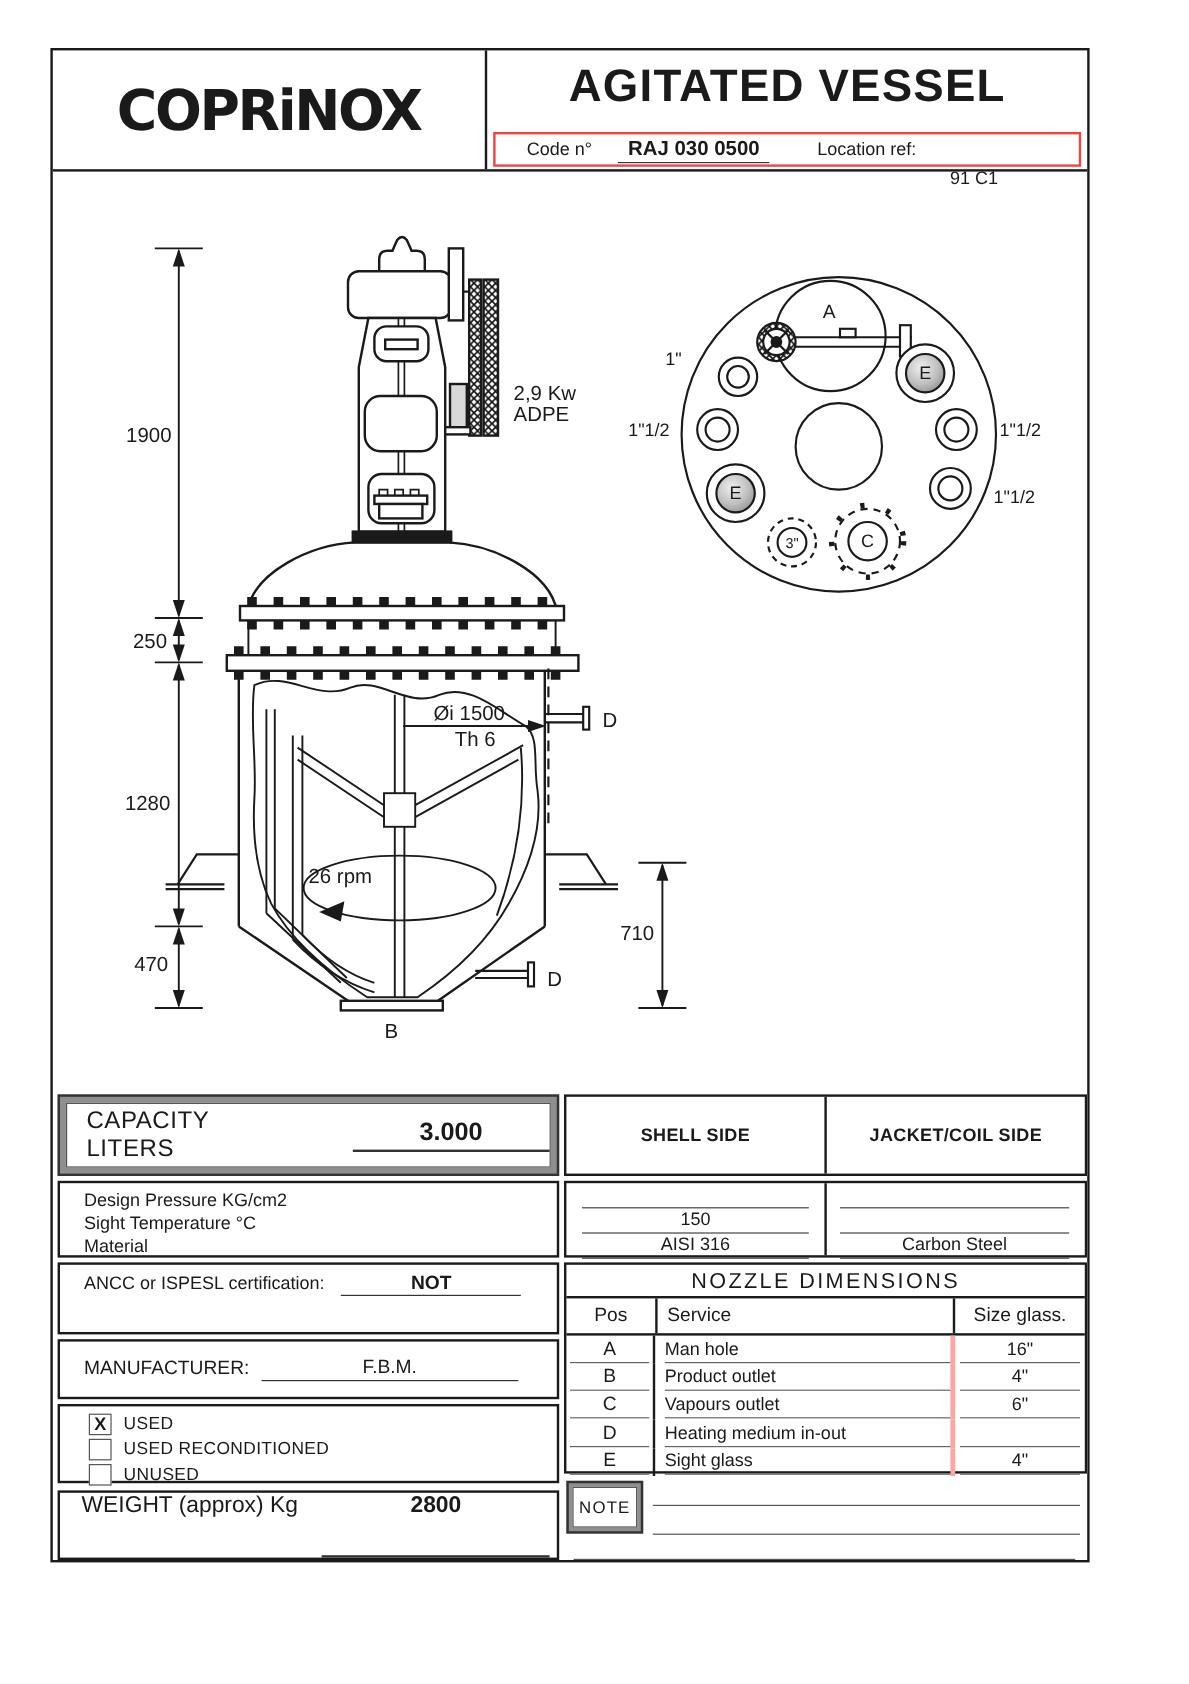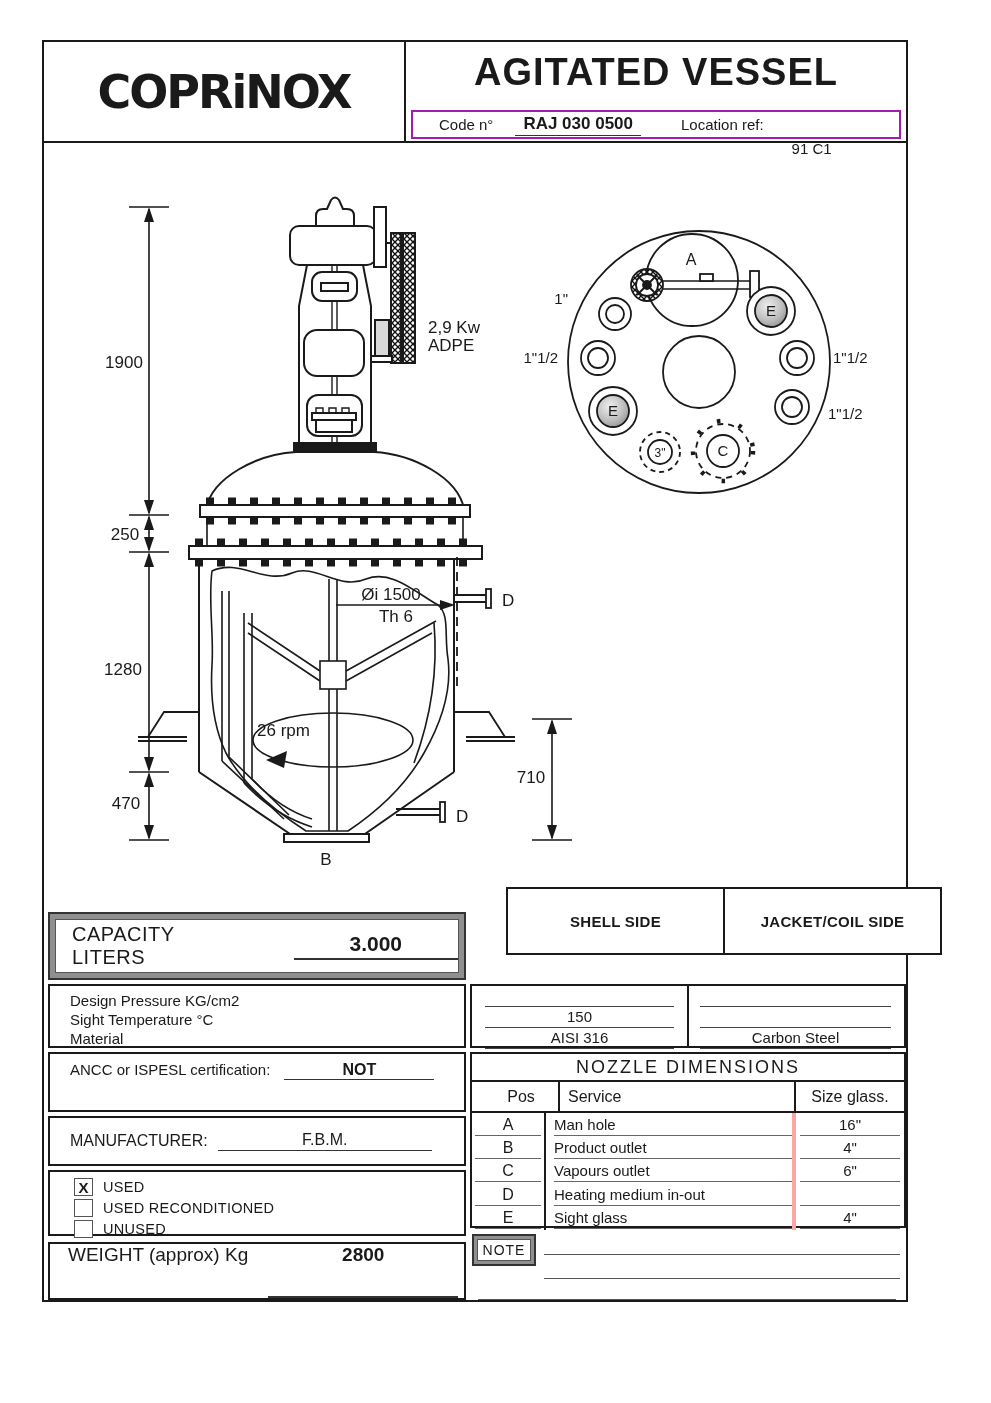--- a/index.html
+++ b/index.html
@@ -7,21 +7,21 @@
   .page{position:relative;width:991px;height:1403px;background:#fff;overflow:hidden;}
   .frame{position:absolute;left:42px;top:40px;width:866px;height:1262px;border:2px solid #1a1a1a;box-sizing:border-box;}
   .abs{position:absolute;box-sizing:border-box;}
 
   
   .header{left:0;top:0;width:862px;height:101px;border-bottom:2px solid #1a1a1a;display:flex;}
   .header-left{width:360px;border-right:2px solid #1a1a1a;display:flex;align-items:center;justify-content:center;}
   .logo{font-size:46px;font-weight:900;letter-spacing:-2px;transform:scaleY(1.02);font-family:"DejaVu Sans",sans-serif;}
   .header-right{flex:1;position:relative;}
   .title{text-align:center;font-size:38px;font-weight:bold;letter-spacing:1px;margin-top:9px;}
-  .codebar{position:absolute;left:5px;right:5px;bottom:2px;height:29px;border:2px solid #a21caf;display:flex;align-items:center;box-sizing:border-box;}
+  .codebar{position:absolute;left:5px;right:5px;bottom:2px;height:29px;border:2px solid #ef4444;display:flex;align-items:center;box-sizing:border-box;}
   .code-label{font-size:15px;margin-left:26px;}
   .code-value{font-size:17px;font-weight:bold;margin-left:22px;border-bottom:1.5px solid #333;padding:0 8px 1px 8px;}
   .loc-label{font-size:15px;margin-left:40px;}
   .loc-value{font-size:15px;margin-left:28px;margin-top:48px;}
 
   
   .drawing{left:0;top:101px;width:862px;height:767px;}
   svg text{font-family:"Liberation Sans",sans-serif;fill:#1a1a1a;}
 
   
@@ -52,50 +52,50 @@
   .condbox{left:4px;top:1128px;width:418px;height:66px;padding:5px 0 0 24px;}
   .crow{display:flex;align-items:center;height:20px;margin-bottom:1px;}
   .ckb{width:19px;height:18px;border:1.5px solid #555;display:flex;align-items:center;justify-content:center;font-weight:bold;font-size:15px;background:#fff;box-sizing:border-box;}
   .clabel{font-size:14.5px;margin-left:10px;letter-spacing:0.3px;}
 
   
   .weightbox{left:4px;top:1200px;width:418px;height:58px;display:flex;padding-left:18px;font-size:19px;}
   .u-weight{font-size:19px;font-weight:bold;width:190px;text-align:center;border-bottom:2px solid #333;margin-left:20px;padding-bottom:2px;}
 
   
-  .sjhead{left:426px;top:845px;width:436px;height:68px;display:flex;margin-left:36px;}
+  .sjhead{left:426px;top:870px;width:436px;height:68px;display:flex;}
   .sjcell{flex:1;display:flex;align-items:center;justify-content:center;font-size:15px;font-weight:bold;letter-spacing:0.3px;}
   .sjcell.first{border-right:2px solid #1a1a1a;flex:0 0 215px;}
   .sjvals{left:426px;top:942px;width:436px;height:64px;}
   .sjv-div{position:absolute;left:215px;top:0;bottom:0;width:2px;background:#1a1a1a;}
   .sjrow{display:flex;height:21px;}
   .sjc{flex:0 0 215px;display:flex;align-items:flex-end;justify-content:center;font-size:15px;box-sizing:border-box;}
   .sjc.second{flex:1;}
   .sjline{border-bottom:1.2px solid #444;width:88%;text-align:center;line-height:18px;height:19px;}
 
   
   .noz{left:426px;top:1010px;width:436px;height:176px;}
   .noz-title{height:26px;border-bottom:2px solid #1a1a1a;text-align:center;font-size:18px;letter-spacing:2px;line-height:26px;}
-  .noz-head{height:29px;border-bottom:2px solid #1a1a1a;display:flex;padding-left:12px;}
+  .noz-head{height:29px;border-bottom:2px solid #1a1a1a;display:flex;}
   .nh{display:flex;align-items:center;font-size:16px;}
   .nh.pos{flex:0 0 74px;justify-content:center;border-right:2px solid #1a1a1a;}
   .nh.svc{flex:1;padding-left:8px;border-right:2px solid #1a1a1a;}
   .nh.size{flex:0 0 108px;justify-content:center;}
   .nrow{height:23.4px;display:flex;}
   .nc{display:flex;align-items:center;font-size:15px;box-sizing:border-box;}
   .nc.pos{flex:0 0 74px;justify-content:center;font-size:16px;border-right:2px solid #1a1a1a;}
   .nc.svc{flex:1;padding-left:8px;border-right:4px solid #fca5a5;justify-content:flex-end;}
   .nc.size{flex:0 0 108px;justify-content:center;}
   .nc span{display:block;width:92%;border-bottom:1px solid #666;line-height:21px;height:22px;box-sizing:border-box;}
   .nc.svc span{width:100%;}
   .nc.pos span{text-align:center;}
   .nc.size span{text-align:center;}
 
   
-  .notebox{left:428px;top:1192px;width:64px;height:32px;border:2px solid #333;background:#8f8f8f;padding:3px;}
+  .notebox{left:428px;top:1192px;width:64px;height:44px;border:2px solid #333;background:#8f8f8f;padding:3px;}
   .notebox .ninner{background:#fff;border:1px solid #555;width:100%;height:100%;box-sizing:border-box;display:flex;align-items:center;justify-content:center;font-size:14px;letter-spacing:1px;}
   .noteline{position:absolute;border-top:1.2px solid #555;height:0;}
   .nl1{left:500px;top:1212px;width:356px;}
   .nl2{left:500px;top:1236px;width:356px;}
   .nl3{left:434px;top:1257px;width:418px;}
 </style>
 </head>
 <body>
 
 <div class="page">

